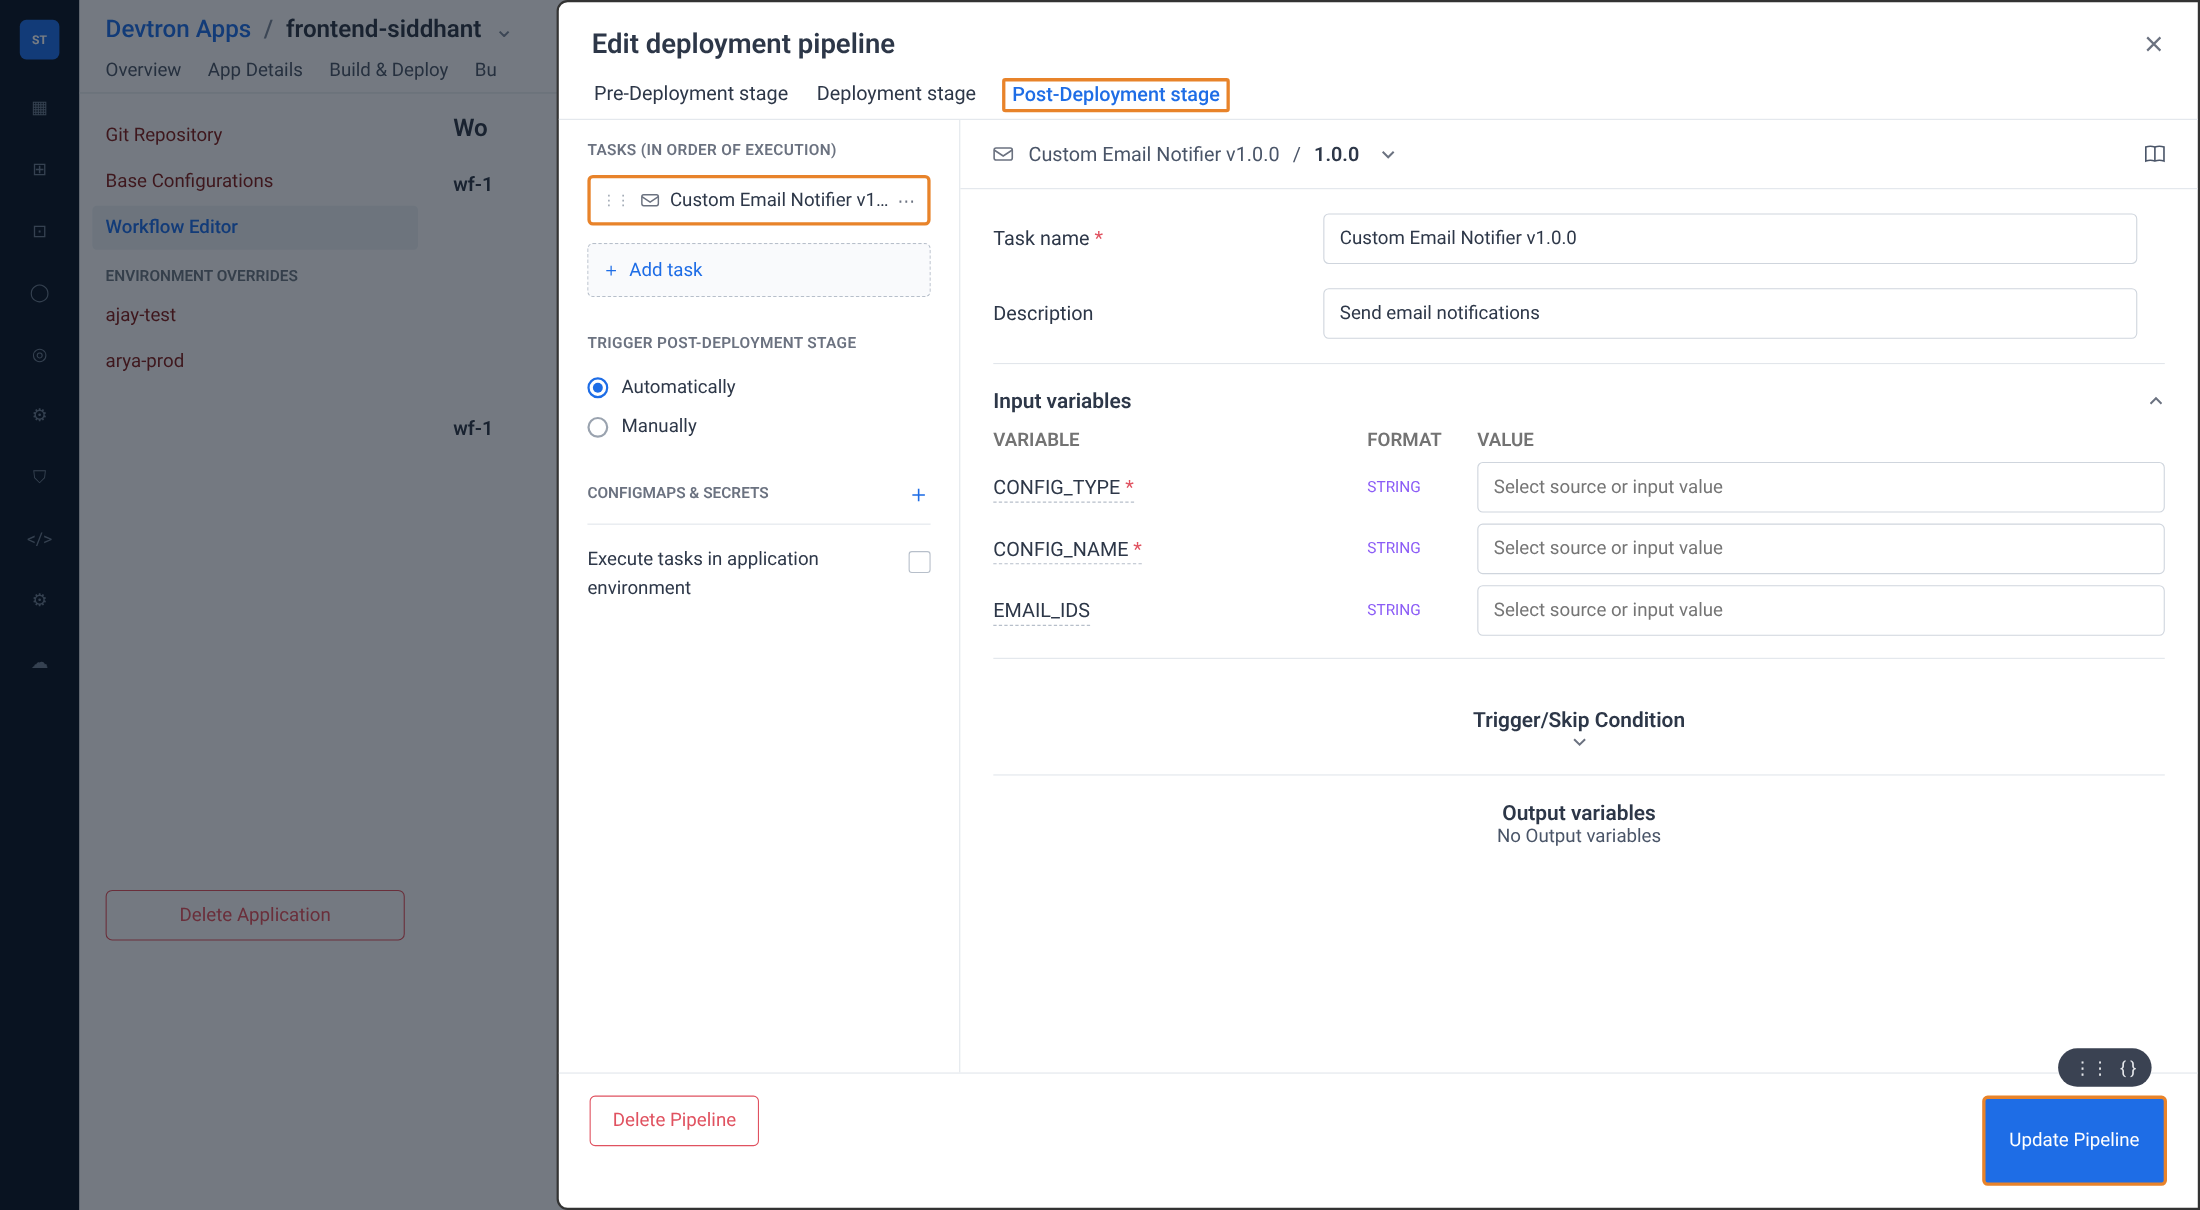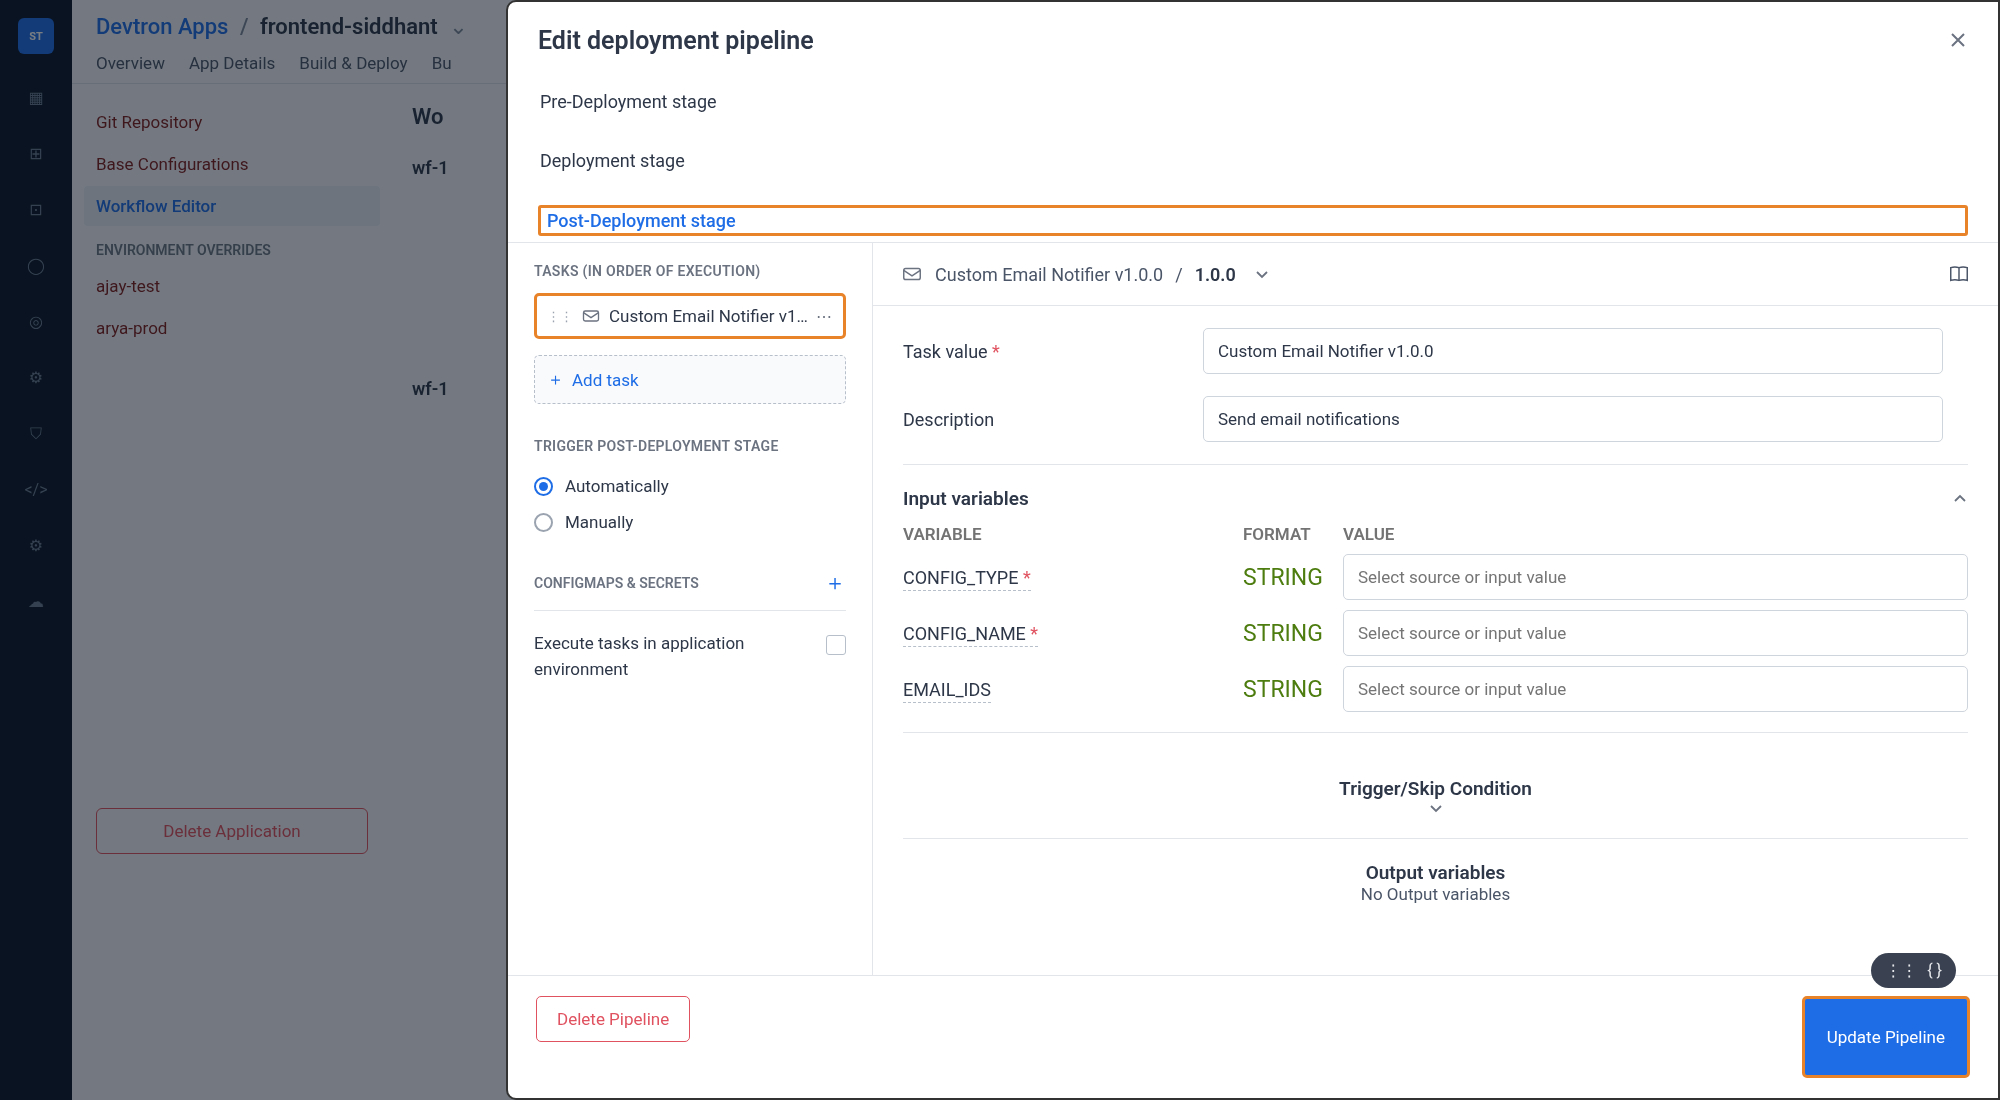--- a/index.html
+++ b/index.html
@@ -28,21 +28,21 @@
 .bg-center .wf { font-size:18px; font-weight:600; color:#2d3748; margin-top:28px;}
 
 
 .dim { position: absolute; inset: 0; background: rgba(10,18,30,0.55); }
 
 
 .modal { position: absolute; top: 0; right: 0; bottom: 0; width: 1494px; background: #fff; display: flex; flex-direction: column; border: 2px solid #333; border-radius: 10px 0 0 10px; }
 .modal-head { padding: 24px 30px 0 30px; }
 .modal-title { font-size: 25px; font-weight: 600; color: #2d3748; }
 .modal-close { position: absolute; top: 28px; right: 30px; color: #6b7280; cursor: pointer; }
-.modal-tabs { display: flex; gap: 22px; margin-top: 32px; font-size: 18px; color: #2d3748; flex-direction: column; }
+.modal-tabs { display: flex; gap: 22px; margin-top: 16px; font-size: 18px; color: #2d3748; }
 .modal-tabs .t { padding: 4px 2px 12px; cursor:pointer;}
 .modal-tabs .t.active { color: #1e6de6; font-weight: 500;}
 .modal-tabs .t.hl { border: 3px solid #e8832a; border-radius: 3px; padding: 2px 6px; margin-bottom:6px;}
 .divider { height: 1px; background: #e2e6eb; }
 
 .modal-body { flex:1; display:flex; overflow:hidden; }
 .pane-left { width: 365px; padding: 20px 26px; border-right: 1px solid #e2e6eb; display:flex; flex-direction:column;}
 .pane-left .sec-label { font-size: 14px; color: #6b7280; font-weight: 600; letter-spacing: .3px; margin-bottom: 14px; }
 .task-card { border: 3px solid #e8832a; border-radius: 5px; padding: 10px 10px; display:flex; align-items:center; gap:8px; background:#fff;}
 .task-card .drag { color:#9aa3af; font-size:13px;}
@@ -81,21 +81,21 @@
 .hr { height:1px; background:#e2e6eb; margin: 6px 0 22px;}
 
 .ivar-head { display:flex; align-items:center; justify-content:space-between; margin-bottom:14px;}
 .ivar-head .t { font-size:19px; font-weight:600; color:#2d3748;}
 .ivar-head .chev { color:#6b7280;}
 .ivar-cols { display:flex; font-size:17px; color:#737373; font-weight:600; margin-bottom:8px;}
 .colv { width:340px;} .colf { width:100px;} .colval { flex:1;}
 .ivr { display:flex; align-items:center; margin: 10px 0;}
 .ivr .vn { width:340px; font-size:18px; color:#2d3748; border-bottom:1px dashed #b7bfca; padding-bottom:2px; align-self:flex-start; max-width:fit-content;}
 .ivr .vn-wrap { width:340px; }
-.ivr .fmt { width:100px; font-size:23px; color:#4d7c0f;}
+.ivr .fmt { width:100px; font-size:14px; color:#8b5cf6;}
 .ivr .vin { flex:1; border:1px solid #cfd5dd; border-radius:5px; padding:12px 14px; font-size:17px; color:#9aa3af;}
 .sect { display:flex; align-items:center; justify-content:space-between; padding: 22px 0; font-size:19px; font-weight:600; color:#2d3748;flex-direction:column;}
 .nov { font-size:17px; color:#4a5568; font-weight:400;}
 
 .modal-foot { border-top:1px solid #e2e6eb; padding: 20px 28px; display:flex; align-items:flex-start;}
 .btn-del { border:1px solid #e05260; color:#e05260; background:#fff; padding:12px 20px; border-radius:5px; font-size:17px; cursor:pointer;}
 .btn-upd { margin-left:auto; background:#1e6de6; color:#fff; padding:28px 22px; border-radius:5px; font-size:17px; cursor:pointer; border:3px solid #e8832a;}
 
 .float-widget { position:absolute; right:42px; bottom:110px; background:#3a4252; border-radius:22px; padding:8px 14px; display:flex; gap:10px; color:#e6e8ec; align-items:center;}
 svg { display:block; }
@@ -228,21 +228,21 @@
           <svg width="22" height="22" viewBox="0 0 24 24" fill="none" stroke="#4a5568" stroke-width="1.6">
               <path d="M3 5c3-1 6-1 9 0 3-1 6-1 9 0v14c-3-1-6-1-9 0-3-1-6-1-9 0V5z"></path>
               <path d="M12 5v14"></path>
             </svg>
         </span>
       </div>
       <div class="divider3"></div>
 
       <div class="form">
         <div class="frow">
-          <div class="flabel"><span>Task value</span> <span class="req">*</span></div>
+          <div class="flabel"><span>Task name</span> <span class="req">*</span></div>
           <input class="finput plh" value="Custom Email Notifier v1.0.0" style="">
         </div>
         <div class="frow">
           <div class="flabel">Description</div>
           <input class="finput plh" value="Send email notifications" style="">
         </div>
         <div class="hr"></div>
 
         <div class="ivar-head">
           <div class="t">Input variables</div>

